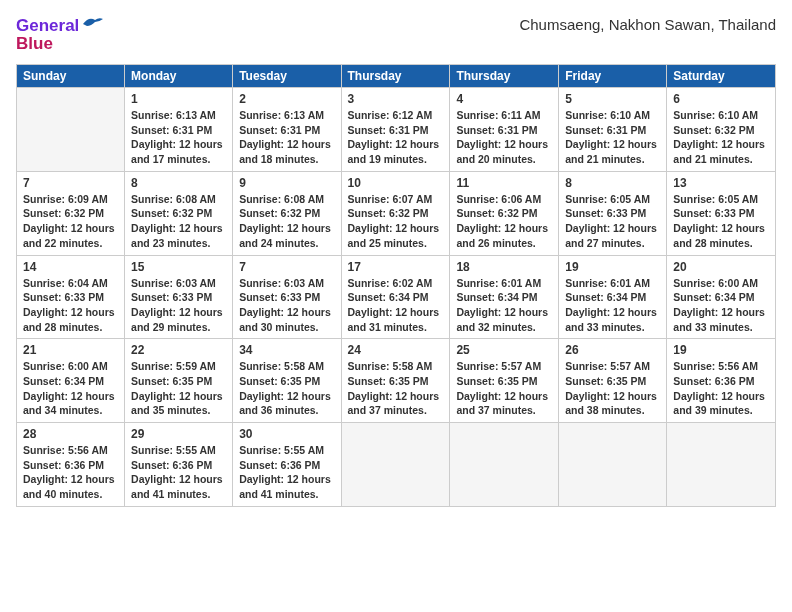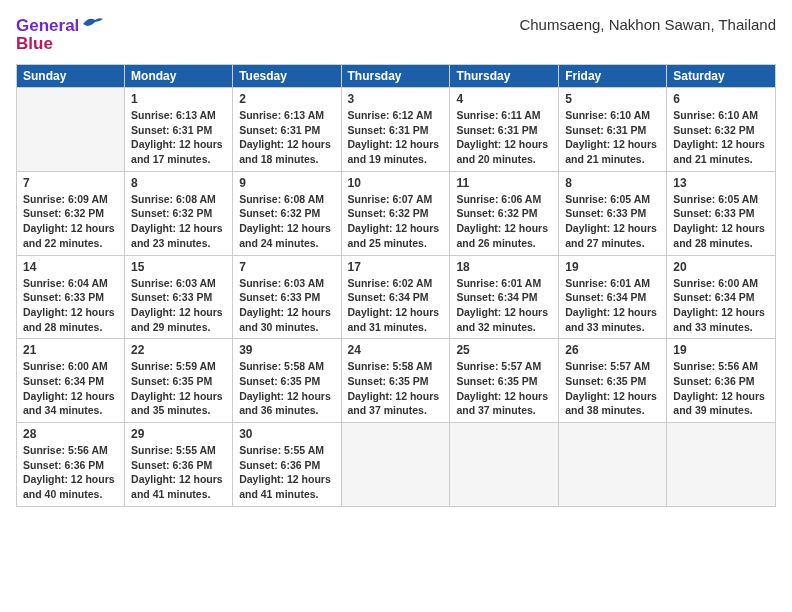--- a/index.html
+++ b/index.html
@@ -200,21 +200,21 @@
       <tr>
         <td>
           <span class="day-number">21</span>
           <div class="day-info">Sunrise: 6:00 AM<br>Sunset: 6:34 PM<br>Daylight: 12 hours<br>and 34 minutes.</div>
         </td>
         <td>
           <span class="day-number">22</span>
           <div class="day-info">Sunrise: 5:59 AM<br>Sunset: 6:35 PM<br>Daylight: 12 hours<br>and 35 minutes.</div>
         </td>
         <td>
-          <span class="day-number">39</span>
+          <span class="day-number">34</span>
           <div class="day-info">Sunrise: 5:58 AM<br>Sunset: 6:35 PM<br>Daylight: 12 hours<br>and 36 minutes.</div>
         </td>
         <td>
           <span class="day-number">24</span>
           <div class="day-info">Sunrise: 5:58 AM<br>Sunset: 6:35 PM<br>Daylight: 12 hours<br>and 37 minutes.</div>
         </td>
         <td>
           <span class="day-number">25</span>
           <div class="day-info">Sunrise: 5:57 AM<br>Sunset: 6:35 PM<br>Daylight: 12 hours<br>and 37 minutes.</div>
         </td>

